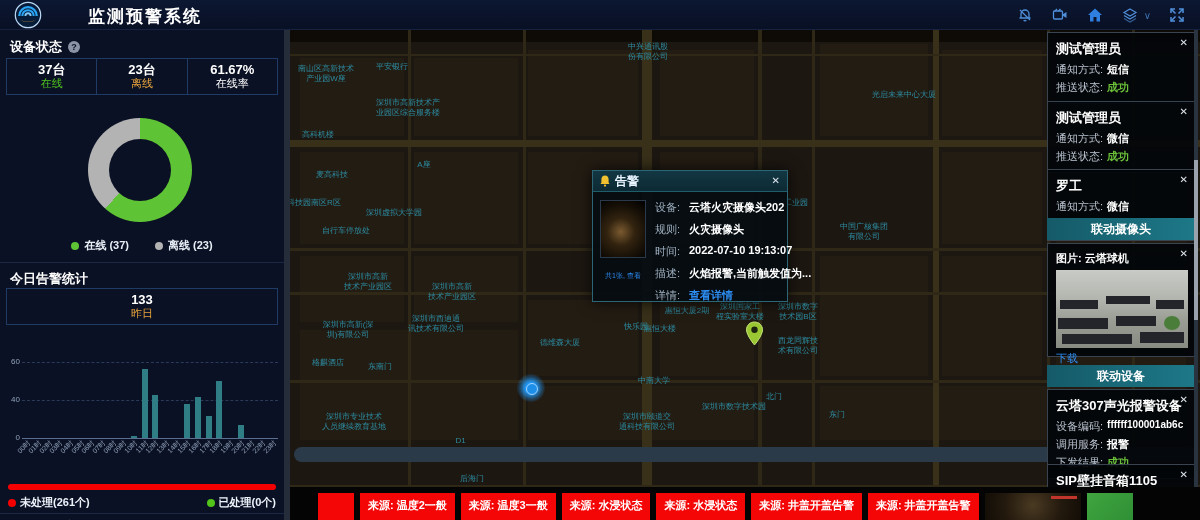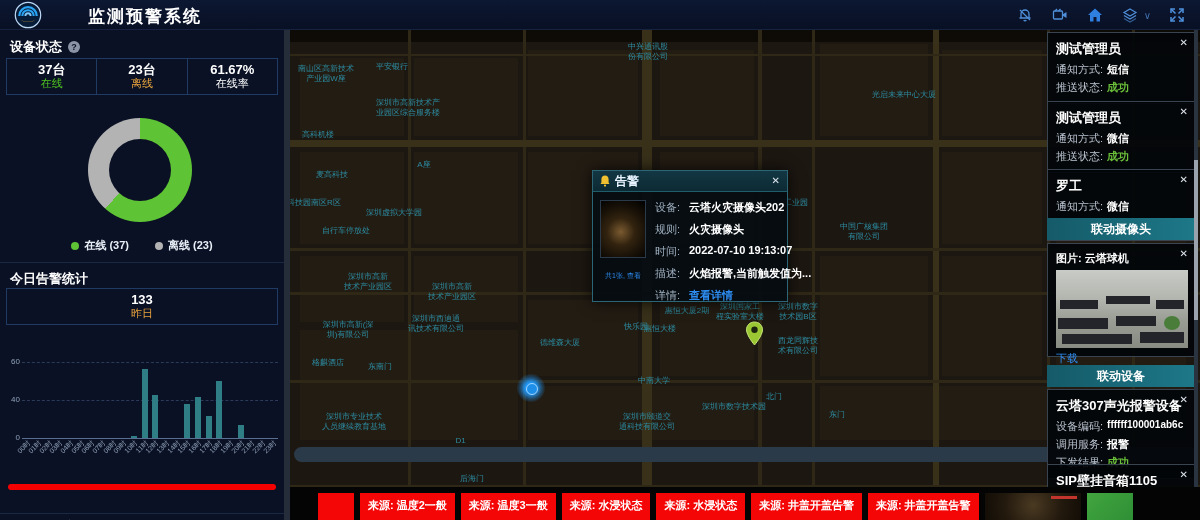--- a/index.html
+++ b/index.html
@@ -308,20 +308,30 @@
           <div class="xlab">22时</div>
         </div>
         <div class="slot">
           <div class="bar" style="height: 0px; background: rgb(47, 125, 133);"></div>
           <div class="xlab">23时</div>
         </div>
       </div>
   </div>
 
   <div class="redbar" style="background:#f50000"></div>
+  <div class="plegend">
+    <div class="plg">
+        <span class="dot" style="background:#f50000"></span>
+        <span>未处理(261个)</span>
+      </div>
+    <div class="plg">
+        <span class="dot" style="background:#52c41a"></span>
+        <span>已处理(0个)</span>
+      </div>
+  </div>
 
   <div class="sec-line" style="top:483px"></div>
   <div class="sec-title" style="top:488px">
     <span>本月告警统计</span>
   </div>
 
 </div>
 
 <div class="map">
   <div class="map-top"></div>

